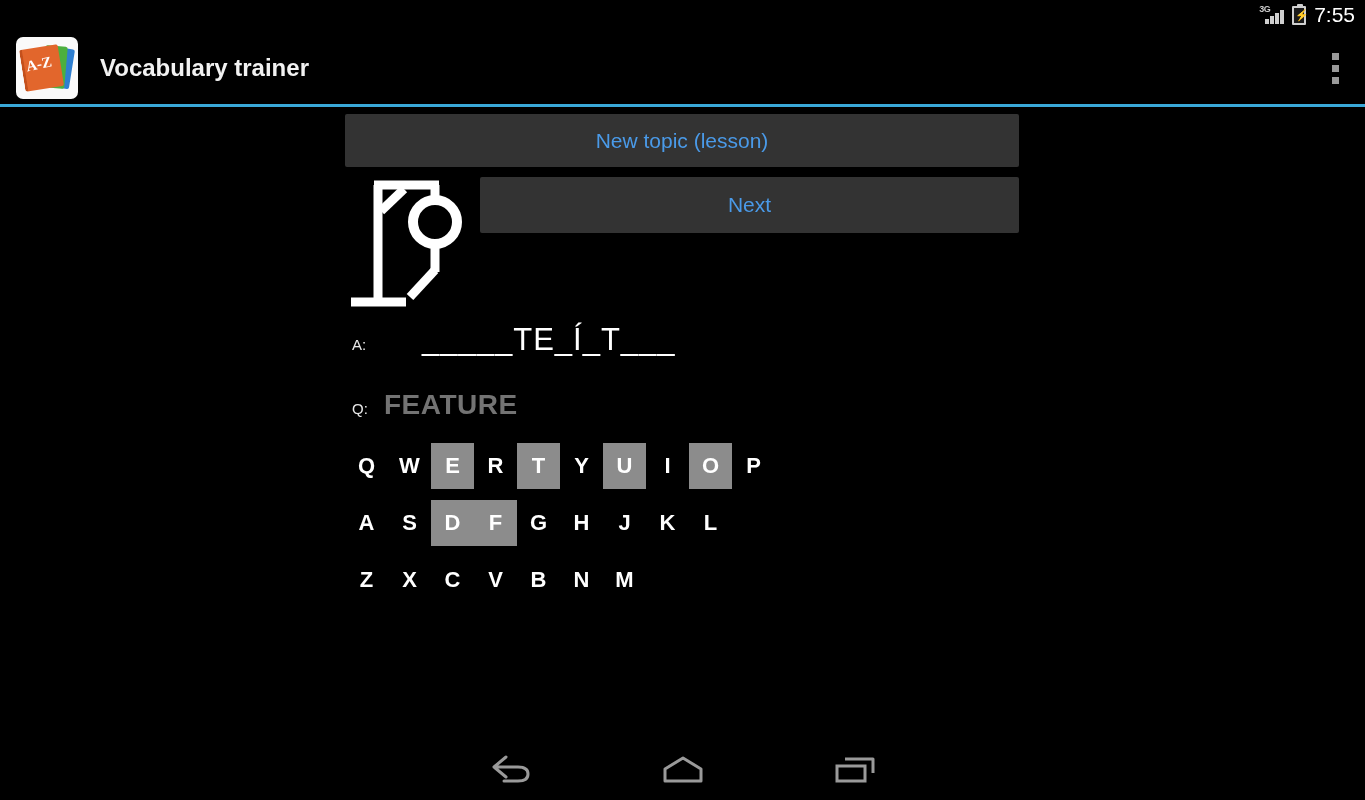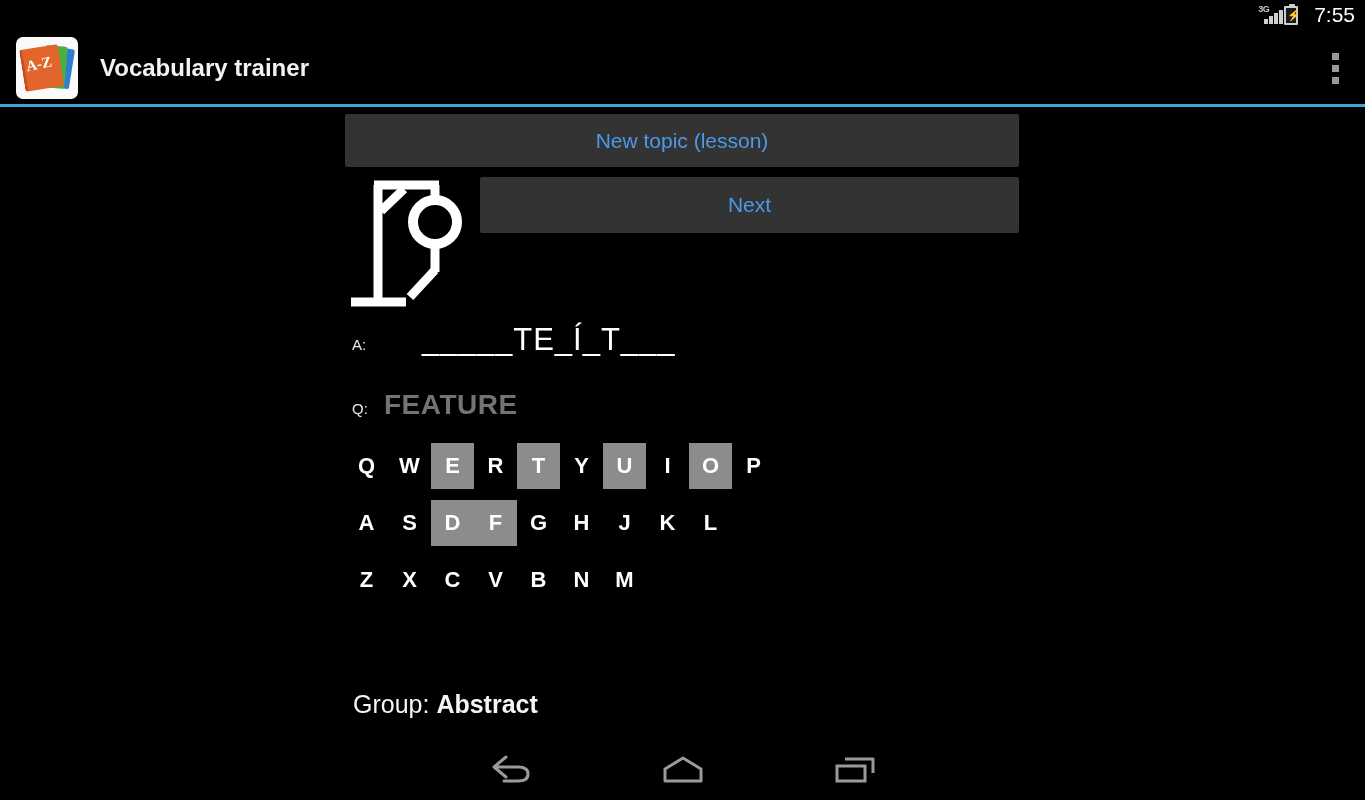--- a/index.html
+++ b/index.html
@@ -25,21 +25,21 @@
     background: #000;
     display: flex;
     align-items: center;
     justify-content: flex-end;
     padding-right: 10px;
     box-sizing: border-box;
   }
   .status-icons {
     display: flex;
     align-items: center;
-    gap: 0;
+    gap: 7px;
   }
   .signal-icon {
     position: relative;
     width: 26px;
     height: 20px;
     display: block;
   }
   .signal-icon .net-label {
     position: absolute;
     left: 0; top: -1px;
@@ -89,21 +89,21 @@
     right: 1px; bottom: 1px;
     color: #cfcfcf;
     font-size: 11px;
     line-height: 13px;
     text-align: center;
   }
   .status-time {
     font-size: 21px;
     color: #ffffff;
     letter-spacing: 0px;
-    margin-left: 16px;
+    margin-left: 1px;
   }
 
   
   .action-bar {
     position: absolute;
     left: 0; top: 30px;
     width: 1365px;
     height: 76px;
     background: #000;
     display: flex;
@@ -411,23 +411,20 @@
         <div class="key">X</div>
         <div class="key">C</div>
         <div class="key">V</div>
         <div class="key">B</div>
         <div class="key">N</div>
         <div class="key">M</div>
       </div>
     </div>
 
 
-  <div class="group-line">
-    <span>Group: </span><b>Abstract</b>
-  </div>
 
 </div>
 
 <div class="nav-bar">
   <div class="nav-slot">
     <svg width="46" height="34" viewBox="0 0 46 34">
       <path d="M6 14 L18 4 M6 14 L18 24 M6 14 L30 14 Q40 14 40 21 Q40 28 30 28 L16 28" fill="none" stroke="#9a9a9a" stroke-width="3" stroke-linecap="round" stroke-linejoin="round"></path>
     </svg>
   </div>
   <div class="nav-slot">

